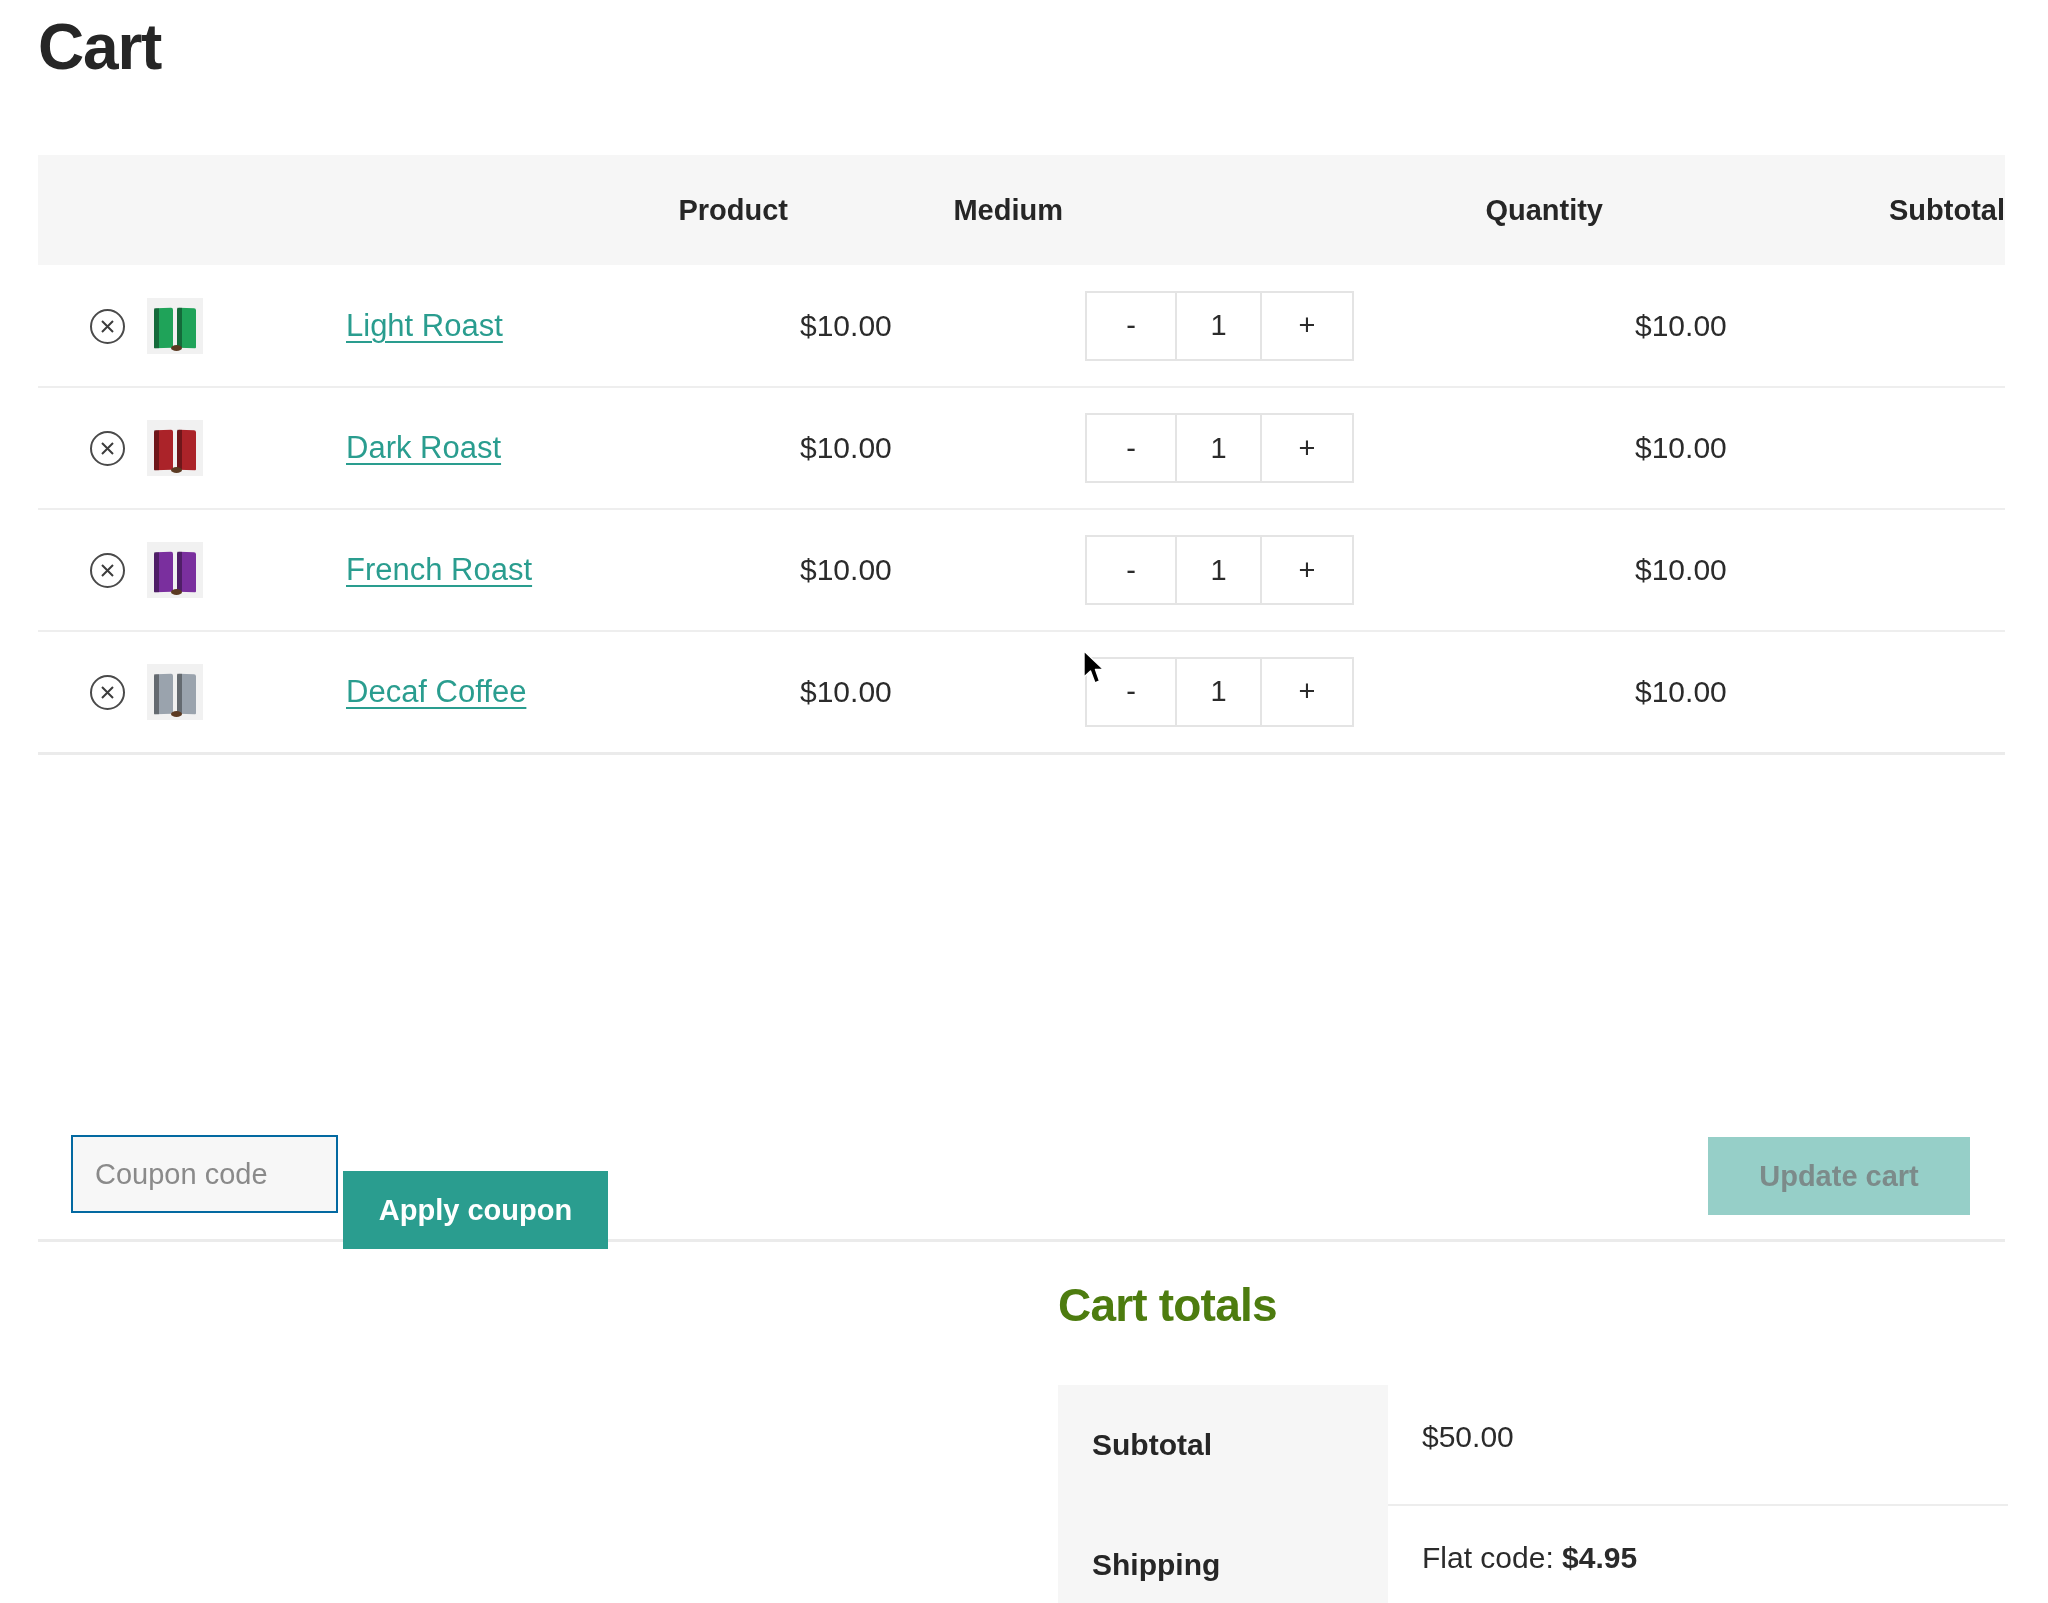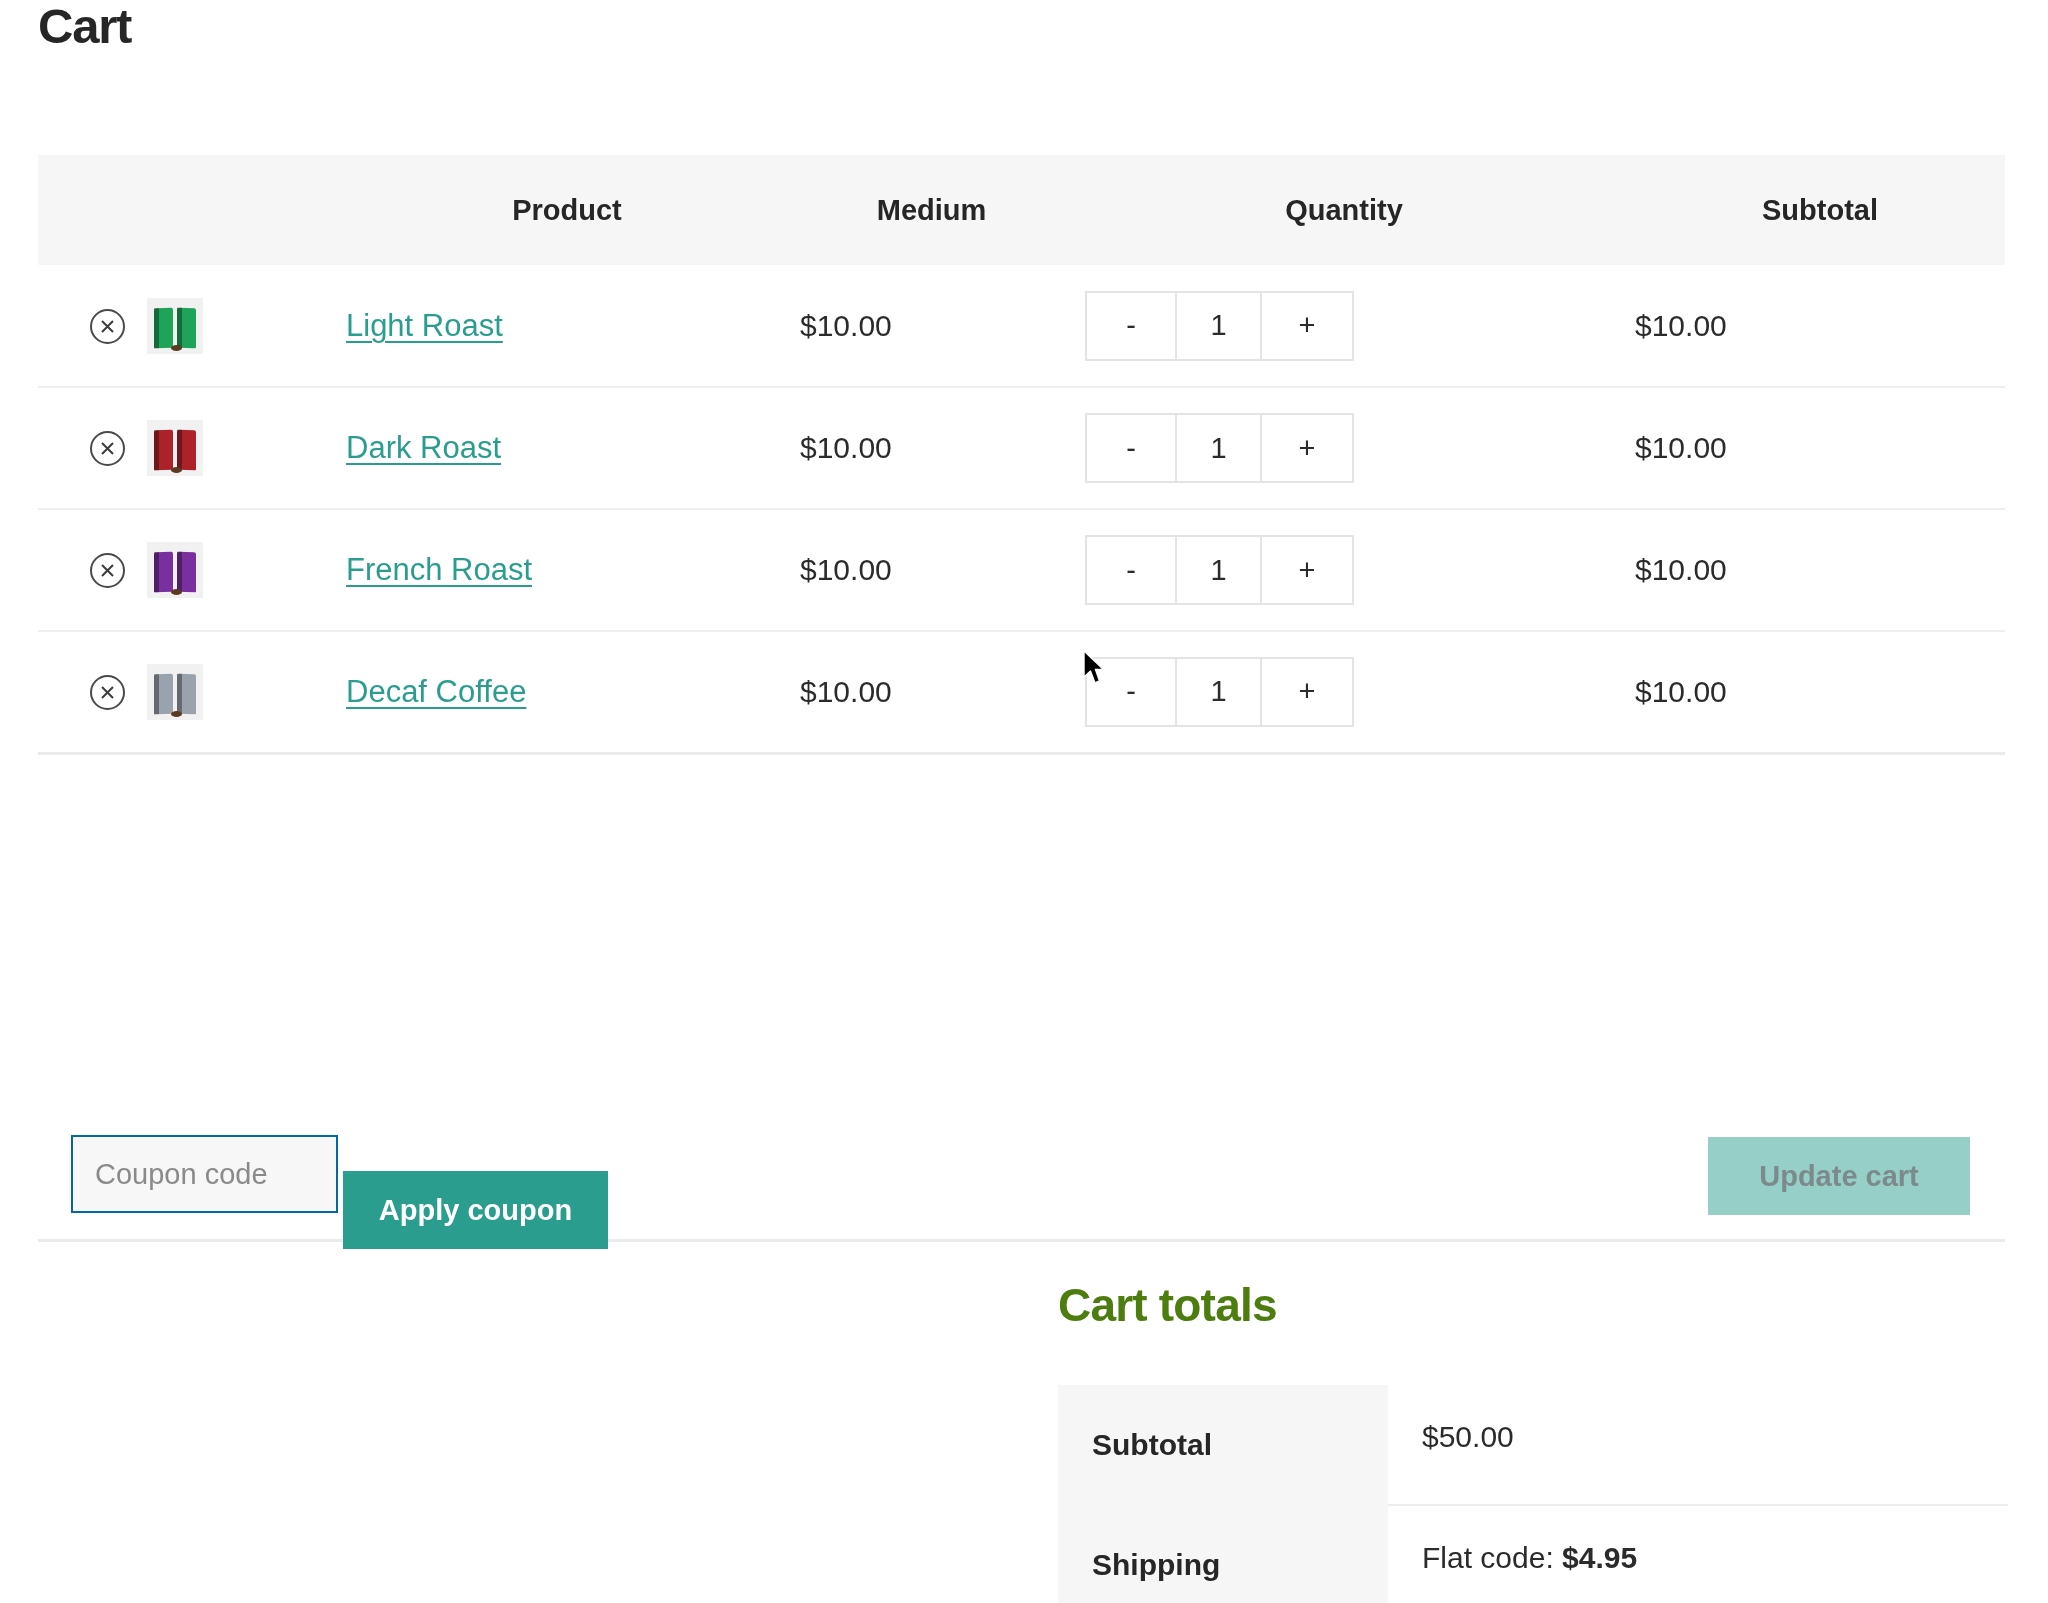--- a/index.html
+++ b/index.html
@@ -17,22 +17,22 @@
     position: relative;
     width: 2048px;
     height: 1603px;
     background: #fff;
   }
 
   
   .page-title {
     position: absolute;
     left: 38px;
-    top: 0;
-    font-size: 49px;
+    top: 12px;
+    font-size: 64px;
     font-weight: 700;
     letter-spacing: -1.2px;
     color: #262626;
     line-height: 1.1;
   }
 
   
   .cart-table {
     position: absolute;
     left: 38px;
@@ -41,21 +41,21 @@
     border-collapse: collapse;
     table-layout: fixed;
   }
 
   .cart-table thead th {
     background: #f6f6f6;
     height: 110px;
     font-size: 29px;
     font-weight: 700;
     color: #262626;
-    text-align: center;
+    text-align: right;
     vertical-align: middle;
     padding: 0;
     border: none;
   }
 
   .col-remove  { width: 105px; }
   .col-thumb   { width: 195px; }
   .col-product { width: 450px; }
   .col-price   { width: 275px; }
   .col-qty     { width: 540px; }

